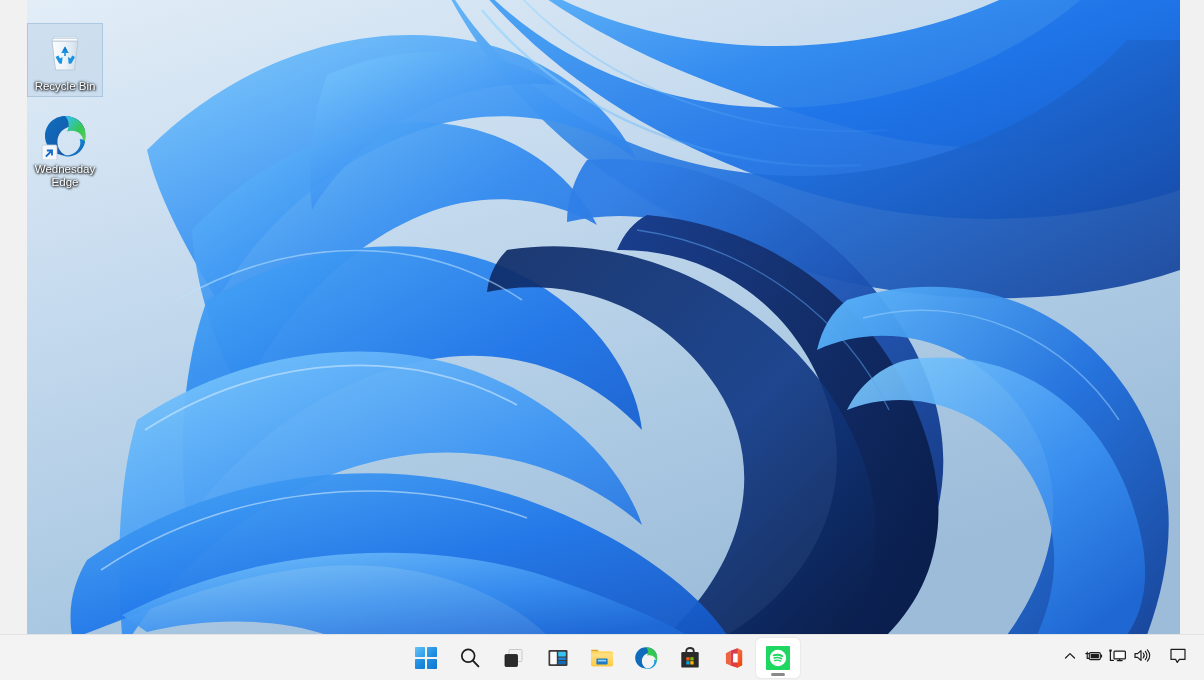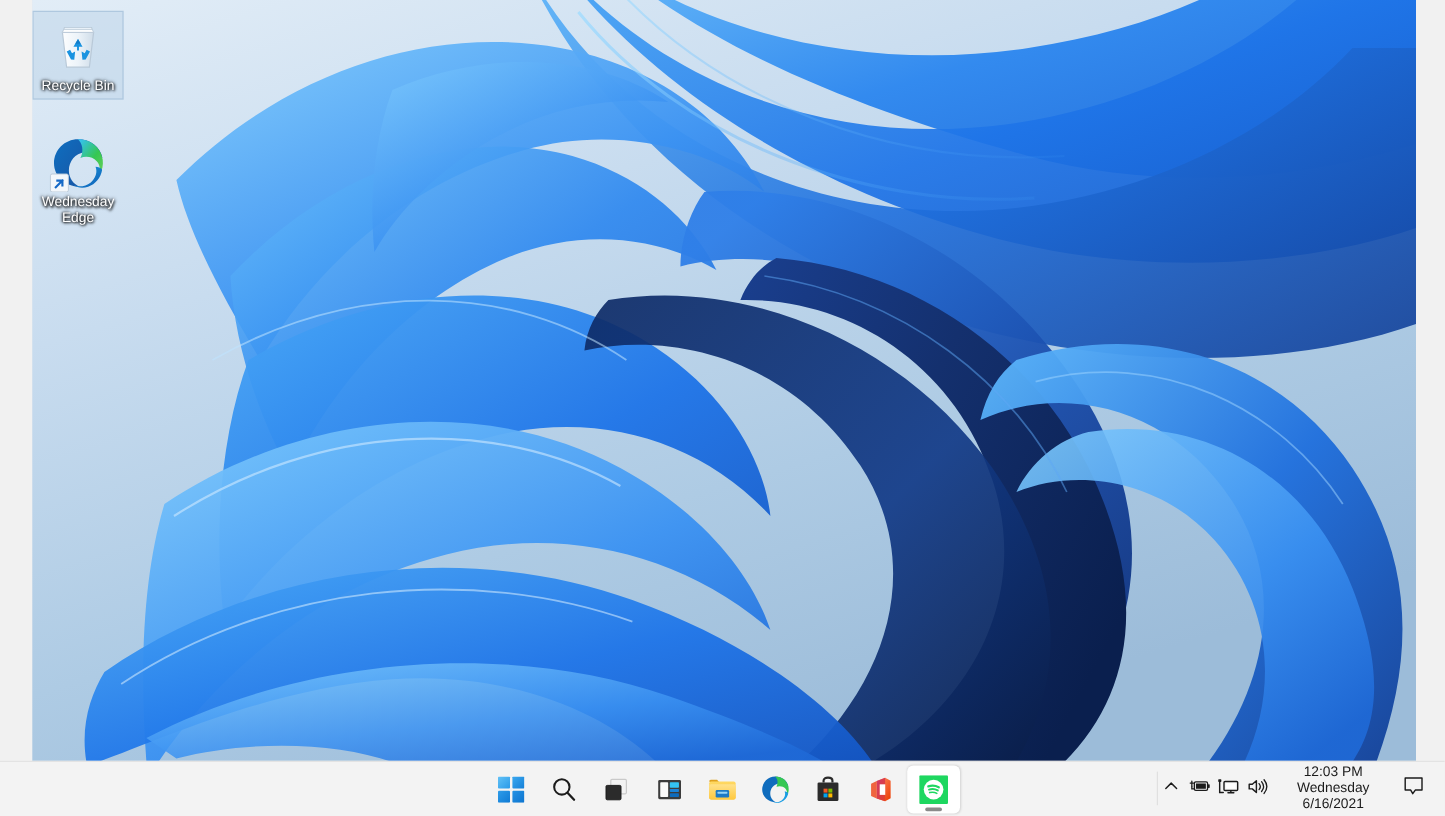--- a/index.html
+++ b/index.html
@@ -40,21 +40,21 @@
   }
   .desk-icon .lbl {
     font-size: 11.5px;
     line-height: 13px;
     color: #ffffff;
     text-shadow: 0 0 3px rgba(0,0,0,.85), 1px 1px 2px rgba(0,0,0,.8), -1px 0 2px rgba(0,0,0,.6);
     word-wrap: break-word;
     padding: 0 1px;
   }
   #icon-recycle {
-    left: 0px; top: 9px;
+    left: 0px; top: 23px;
     padding: 5px 0 3px 0;
     background: rgba(190,212,232,0.52);
     border: 1px solid rgba(150,180,210,0.55);
     box-sizing: border-box;
     width: 76px;
   }
   #icon-recycle .lbl { color:#fff; }
   #icon-edge { left: 0px; top: 112px; }
 
   
@@ -501,26 +501,20 @@
             <svg width="18" height="15" viewBox="0 0 18 15">
               <path d="M2,5.6 L4.6,5.6 L8,2.6 L8,12.4 L4.6,9.4 L2,9.4 Z" fill="none" stroke="#1c1c1c" stroke-width="1.2" stroke-linejoin="round"></path>
               <path d="M10.2,5 C11.4,6.4 11.4,8.6 10.2,10" fill="none" stroke="#1c1c1c" stroke-width="1.1" stroke-linecap="round"></path>
               <path d="M12.3,3.4 C14.4,6 14.4,9 12.3,11.6" fill="none" stroke="#1c1c1c" stroke-width="1.1" stroke-linecap="round"></path>
               <path d="M14.4,1.8 C17.3,5.4 17.3,9.6 14.4,13.2" fill="none" stroke="#1c1c1c" stroke-width="1.1" stroke-linecap="round"></path>
             </svg>
           </span>
         </div>
       </div>
 
-      <div id="clock">
-        <div class="divider-line"></div>
-        <span>12:03 PM</span>
-        <span>Wednesday</span>
-        <span>6/16/2021</span>
-      </div>
 
       <div id="notif-btn" title="Chat">
         <span>
           <svg width="20" height="20" viewBox="0 0 20 20">
             <path d="M3,3.4 L17,3.4 L17,13.4 L11.4,13.4 L9.3,16.4 L7.6,13.4 L3,13.4 Z" fill="none" stroke="#1c1c1c" stroke-width="1.2" stroke-linejoin="round"></path>
           </svg>
         </span>
       </div>
 
     </div>

